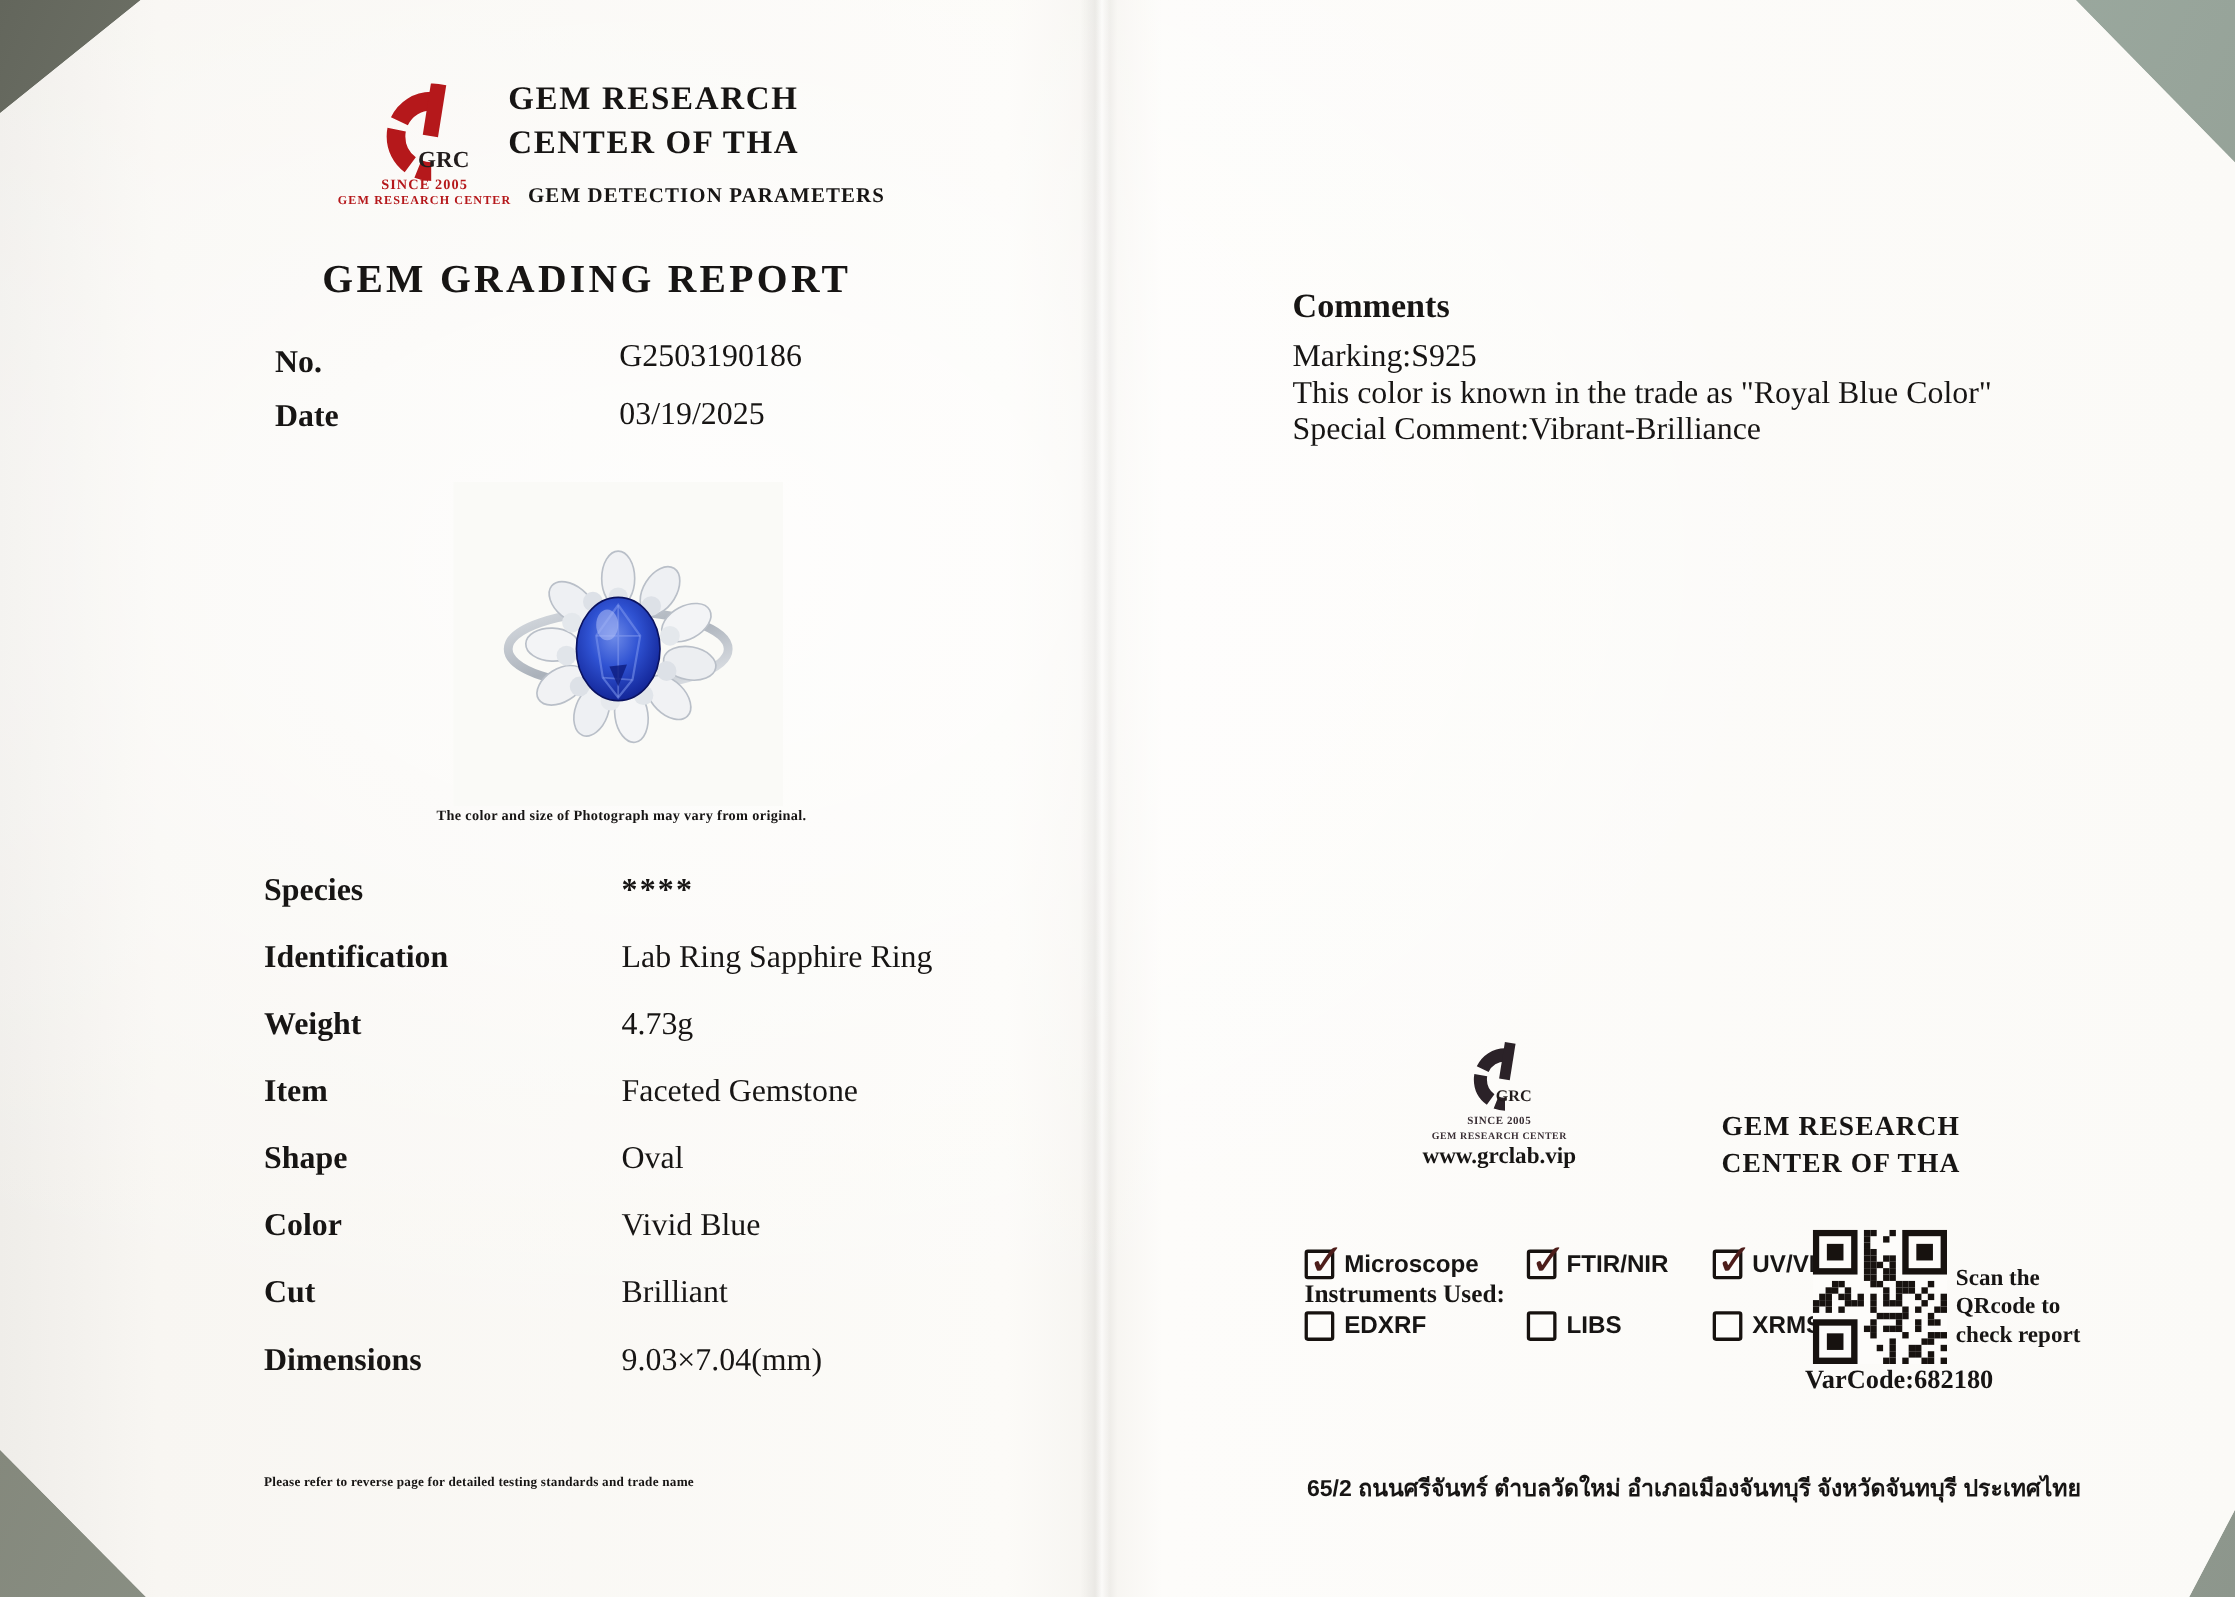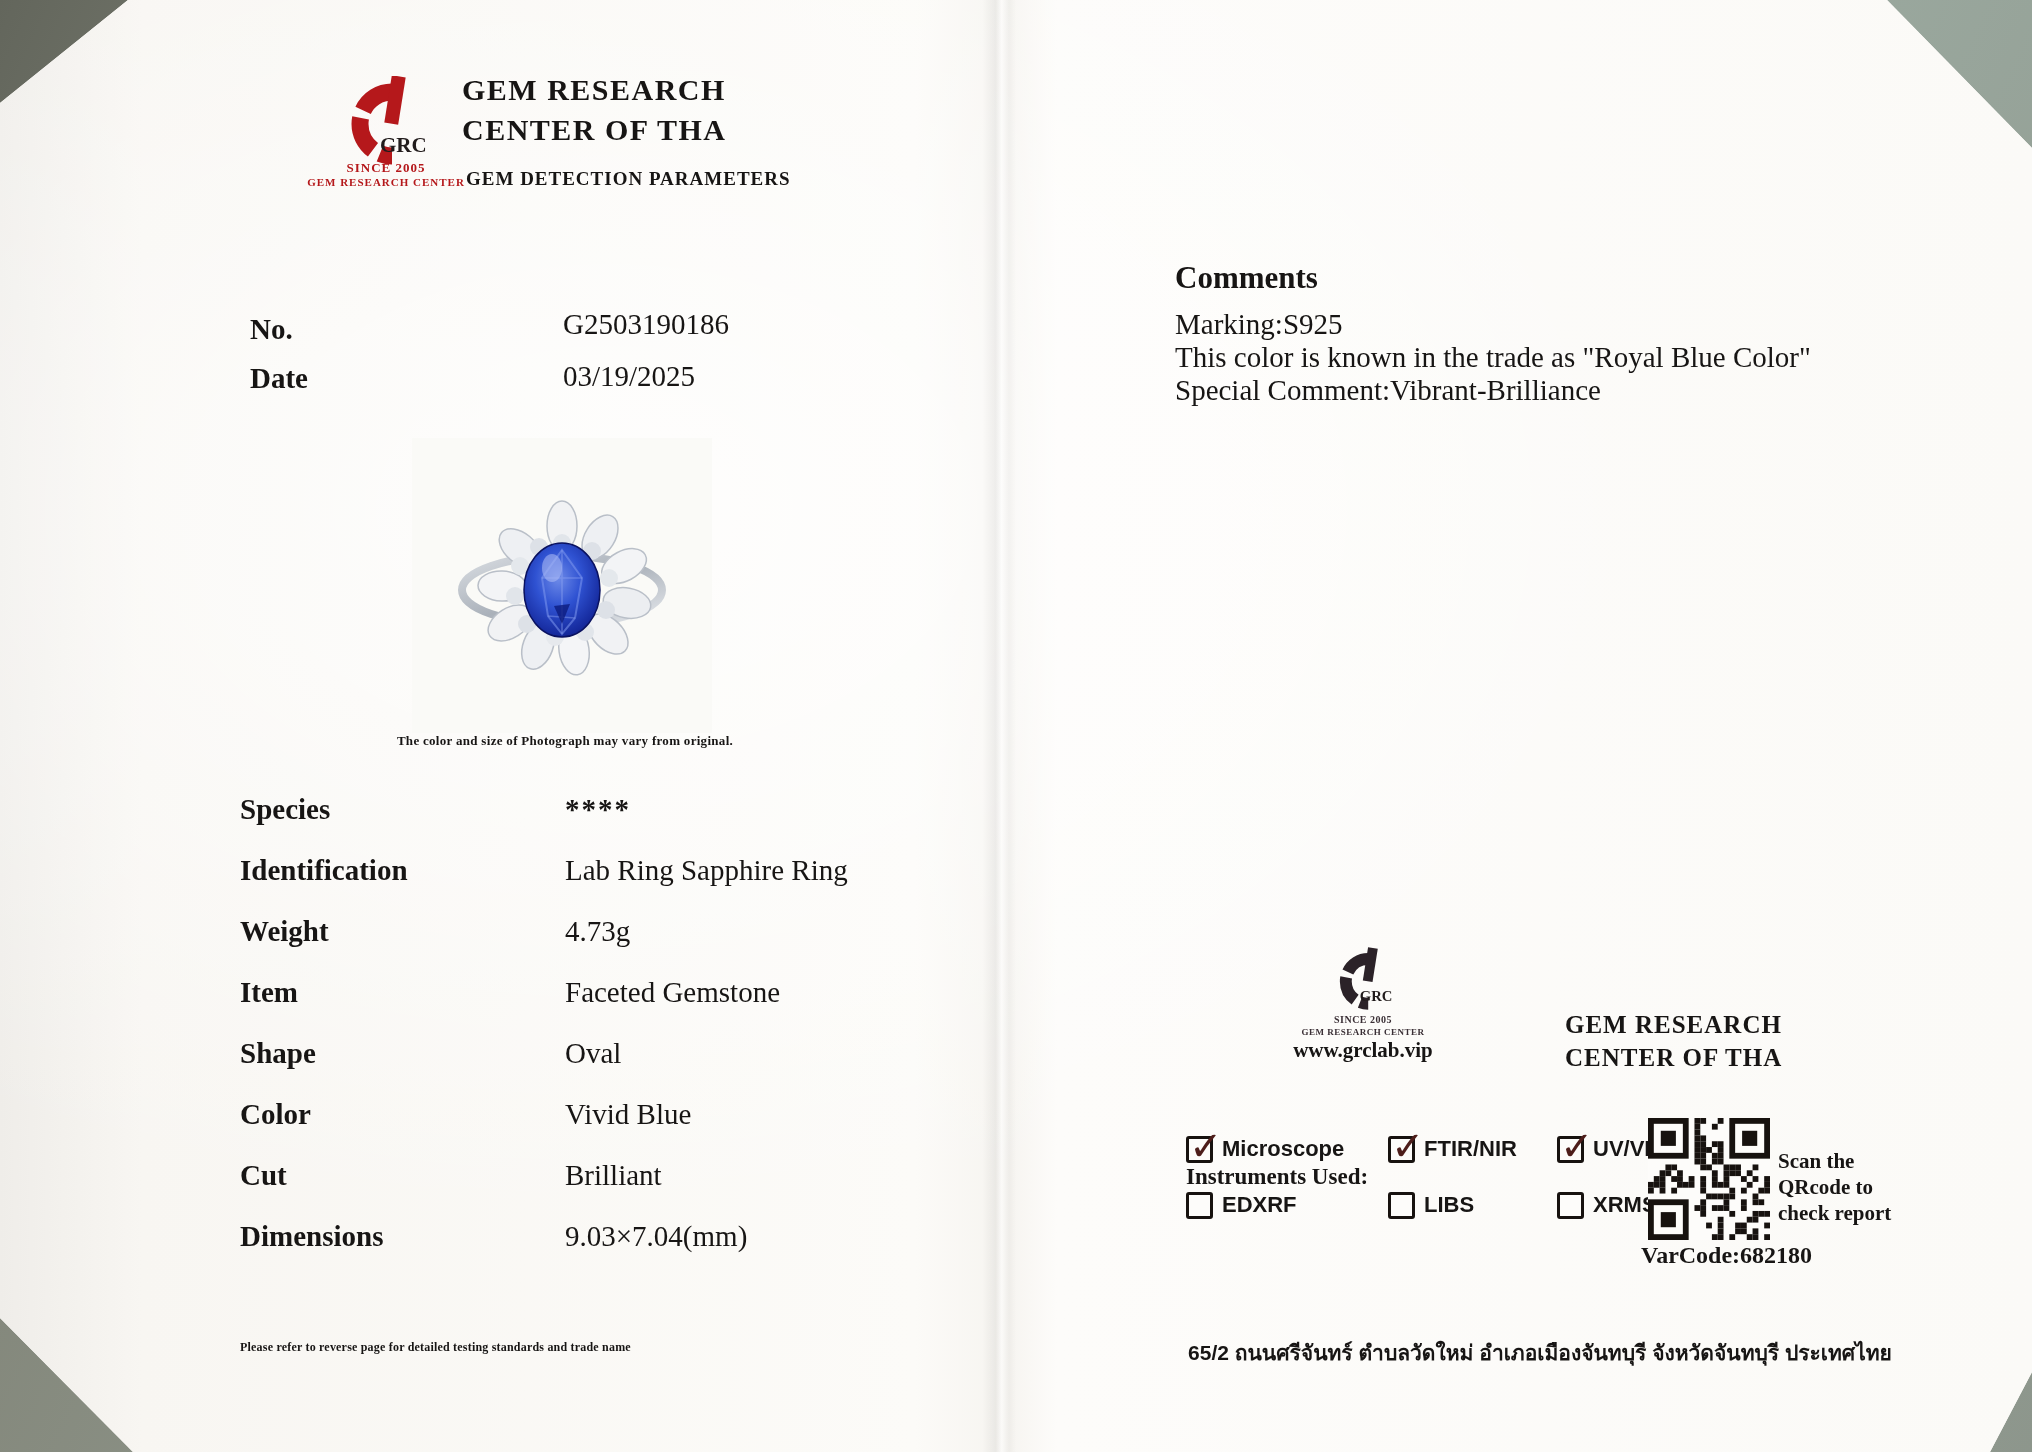--- a/index.html
+++ b/index.html
@@ -74,22 +74,23 @@
       <text x="54" y="76" font-size="21" font-weight="bold" fill="#221c1c" font-family="Liberation Serif, serif">GRC</text>
     </svg>
   </div>
   <div class="abs logo-small-red" style="left:306px; top:160px; width:160px;">
     <div>SINCE 2005</div>
     <div style="font-size:11px;">GEM RESEARCH CENTER</div>
   </div>
 
   <div class="abs org1" style="left:462px; top:70px;">GEM RESEARCH</div>
   <div class="abs org1" style="left:462px; top:110px;">CENTER OF THA</div>
-  <div class="abs org-sub" style="left:466px; top:168px;">GEM DETECTION PARAMETERS</div>
-
+  <div class="abs org-sub" style="left:480px; top:168px;">GEM DETECTION PARAMETERS</div>
+
+  <div class="abs report-title" style="left:293px; top:232px;">GEM GRADING REPORT</div>
 
   <div class="abs meta-label" style="left:250px; top:313px;">No.</div>
   <div class="abs meta-value" style="left:563px; top:308px;">G2503190186</div>
   <div class="abs meta-label" style="left:250px; top:362px;">Date</div>
   <div class="abs meta-value" style="left:563px; top:360px;">03/19/2025</div>
 
   <div class="abs" style="left:412px; top:438px; width:300px; height:295px;">
     <svg width="300" height="295" viewBox="0 0 300 295">
       <defs>
         <radialGradient id="gemGrad" cx="45%" cy="38%" r="75%">

